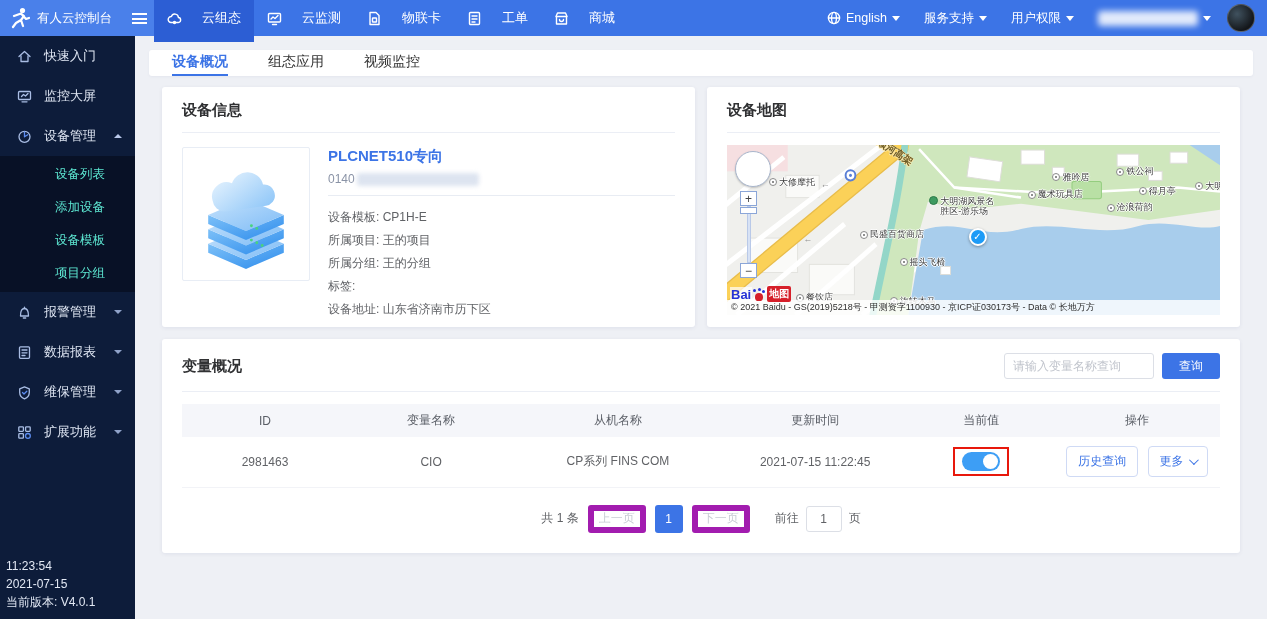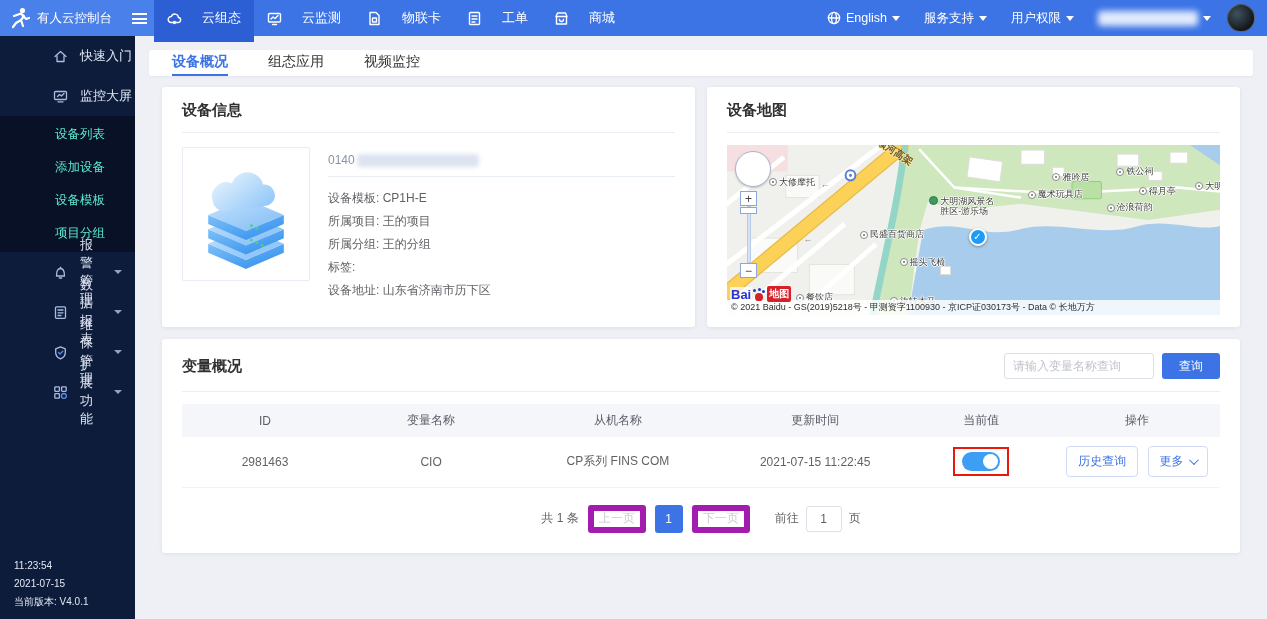--- a/index.html
+++ b/index.html
@@ -20,28 +20,28 @@
   .nav-item.active{background:#2c5ed4;}
   .nav-item svg{width:15px;height:15px;}
   .top-right{margin-left:auto;display:flex;align-items:center;gap:8px;padding-right:12px;}
   .tr-group{display:flex;align-items:center;gap:5px;font-size:12.5px;padding:0 8px;cursor:pointer;}
   .caret-down{width:0;height:0;border-left:4px solid transparent;border-right:4px solid transparent;border-top:5px solid #fff;display:inline-block;}
   .user-blur{width:100px;height:15px;border-radius:3px;background:rgba(255,255,255,.85);filter:blur(3px);}
   .avatar{width:28px;height:28px;border-radius:50%;background:radial-gradient(circle at 35% 35%,#40525f,#14171b 70%);flex:none;cursor:pointer;border:1px solid rgba(255,255,255,.25);}
 
   
   .sidebar{position:absolute;left:0;top:36px;width:135px;bottom:0;background:#0d1c3a;color:#dfe6f3;z-index:20;}
-  .side-item{height:40px;display:flex;align-items:center;gap:12px;padding-left:17px;font-size:13px;cursor:pointer;margin-left:36px;}
+  .side-item{height:40px;display:flex;align-items:center;gap:12px;padding-left:17px;font-size:13px;cursor:pointer;}
   .side-item svg{width:15px;height:15px;flex:none;}
   .side-caret{margin-left:auto;margin-right:13px;width:0;height:0;border-left:4px solid transparent;border-right:4px solid transparent;}
   .c-down{border-top:4px solid #8fa2c9;}
   .c-up{border-bottom:4px solid #b9c8ea;}
   .submenu{background:#081126;padding:2px 0;}
   .sub-item{height:33px;line-height:33px;padding-left:55px;font-size:12.5px;color:#5eead4;cursor:pointer;}
-  .side-footer{position:absolute;left:14px;bottom:8px;font-size:10px;line-height:18px;color:#e2e8f4;}
+  .side-footer{position:absolute;left:6px;bottom:8px;font-size:12px;line-height:18px;color:#e2e8f4;}
 
   
   .main{position:absolute;left:135px;top:36px;right:0;bottom:0;background:#eef0f5;padding:14px 14px 0;}
   .tabstrip{background:#fff;height:26px;border-radius:3px;display:flex;padding:0 23px;gap:40px;box-shadow:0 1px 3px rgba(30,60,120,.05);}
   .tab{font-size:14px;color:#333;display:flex;align-items:center;border-bottom:2px solid transparent;cursor:pointer;}
   .tab.active{color:#3c74e6;font-weight:bold;border-bottom-color:#3c74e6;}
 
   .cards-row{display:flex;gap:12px;margin:11px 13px 0;}
   .card{background:#fff;border-radius:3px;box-shadow:0 1px 4px rgba(15,35,95,.07);}
   .half-card{flex:1;height:240px;padding:14px 20px;}
@@ -209,20 +209,28 @@
     <span>快速入门</span>
   </div>
   <div class="side-item">
     <svg class="sideicon" viewBox="0 0 15 15">
       <rect x="1.5" y="2.5" width="12" height="8" rx="1"></rect>
         <path d="M4.5,7.5 l2,-2 l2,1.5 l2.5,-2.5"></path>
         <path d="M5,12.8 h5"></path>
     </svg>
     <span>监控大屏</span>
   </div>
+  <div class="side-item">
+    <svg class="sideicon" viewBox="0 0 15 15">
+      <circle cx="7.5" cy="7.8" r="5.5"></circle>
+        <path d="M7.5,7.8 V3 M7.5,7.8 L10.8,5.8" stroke="#5b8cf0"></path>
+    </svg>
+    <span>设备管理</span>
+    <i class="side-caret c-up"></i>
+  </div>
   <div class="submenu">
     <div class="sub-item">设备列表</div>
     <div class="sub-item">添加设备</div>
     <div class="sub-item">设备模板</div>
     <div class="sub-item">项目分组</div>
   </div>
   <div class="side-item">
     <svg class="sideicon" viewBox="0 0 15 15">
       <path d="M3.5,11 C3.5,6 4.5,3.5 7.5,3.5 C10.5,3.5 11.5,6 11.5,11 Z"></path>
         <path d="M7.5,3.5 V2.2"></path>
@@ -303,20 +311,21 @@
               <circle cx="66" cy="92" r="1.6" fill="#49d37e"></circle>
                 <circle cx="72" cy="95" r="1.6" fill="#49d37e"></circle>
                 <circle cx="78" cy="98" r="1.6" fill="#49d37e"></circle>
               <circle cx="66" cy="76" r="1.6" fill="#49d37e"></circle>
                 <circle cx="72" cy="79" r="1.6" fill="#49d37e"></circle>
               <path d="M22,44 a16,16 0 0 1 24,-16 a18,18 0 0 1 34,6 a12,12 0 0 1 6,22 q-2,2 -6,2 L34,58 a14,14 0 0 1 -12,-14 Z" fill="url(#gcloud)" transform="rotate(-8 52 40)"></path>
             </g>
           </svg>
         </div>
         <div class="info-detail">
+          <div class="device-name">PLCNET510专向</div>
           <div class="device-id">
             <span>0140</span>
             <span class="id-blur"></span>
           </div>
           <div class="fields">
             <div class="field-line"><b>设备模板:</b> <span>CP1H-E</span></div>
             <div class="field-line"><b>所属项目:</b> <span>王的项目</span></div>
             <div class="field-line"><b>所属分组:</b> <span>王的分组</span></div>
             <div class="field-line"><b>标签:</b> <span></span></div>
             <div class="field-line"><b>设备地址:</b> <span>山东省济南市历下区</span></div>

